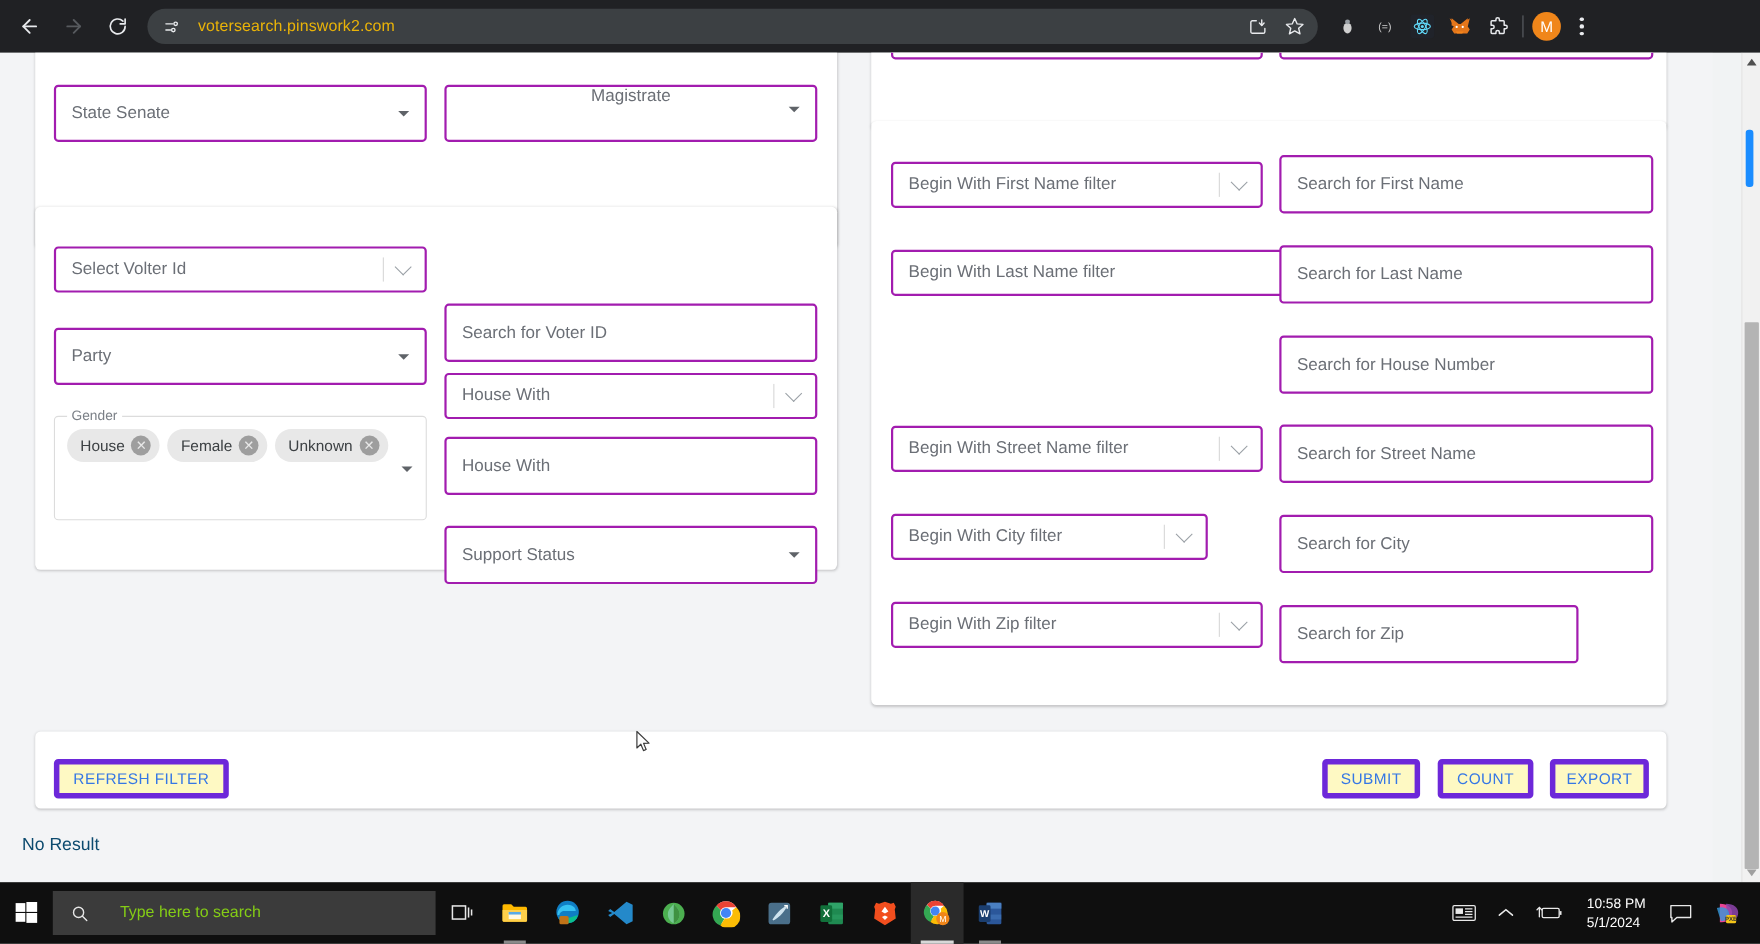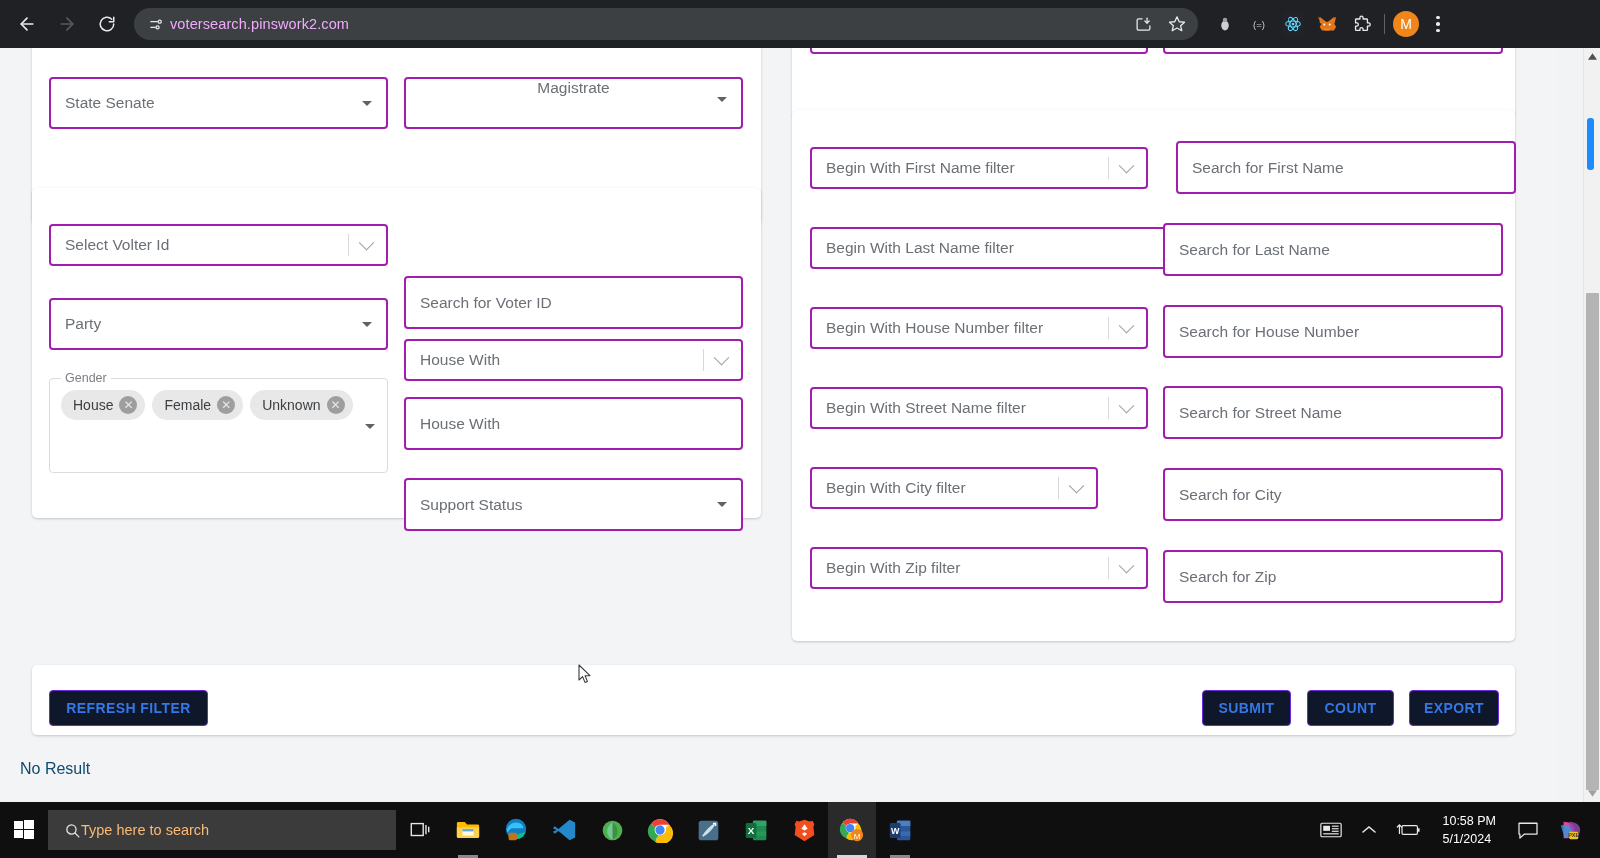--- a/index.html
+++ b/index.html
@@ -29,21 +29,21 @@
     margin-left: 10px; height: 32px; width: 1064px;
     background: #3c4043; border-radius: 16px;
     display: flex; align-items: center; padding: 0 6px 0 10px;
   }
   .omnibox .site-info {
     width: 24px; height: 24px; border-radius: 50%;
     display: flex; align-items: center; justify-content: center;
     flex: 0 0 auto;
   }
   .omnibox .url {
-    color: #f0abfc; font-size: 14.5px; margin-left: 2px;
+    color: #eab308; font-size: 14.5px; margin-left: 12px;
     white-space: nowrap; overflow: hidden; text-overflow: ellipsis;
     letter-spacing: .1px;
   }
   .omnibox .omni-right { margin-left: auto; display: flex; align-items: center; gap: 4px; }
   .icon-btn {
     width: 30px; height: 30px; border-radius: 50%;
     display: flex; align-items: center; justify-content: center;
     cursor: pointer; flex: 0 0 auto;
   }
   .ext-strip { display: flex; align-items: center; gap: 4px; margin-left: 12px; }
@@ -151,25 +151,25 @@
   .gender-caret {
     position: absolute; right: 12px; top: 50%; margin-top: -2px;
     width: 0; height: 0;
     border-left: 5px solid transparent; border-right: 5px solid transparent;
     border-top: 5px solid #5f6368;
   }
 
   
   .btn-outline {
     position: absolute;
-    border: 1px solid #6d28d9; border-radius: 4px;
-    background: #0f172a; color: #3577e5;
+    border: 5px solid #6d28d9; border-radius: 4px;
+    background: #fef9c3; color: #3577e5;
     font-size: 14px; letter-spacing: .4px;
     display: flex; align-items: center; justify-content: center;
-    cursor: pointer; font-family: "Liberation Sans", sans-serif; font-weight: bold;
+    cursor: pointer; font-family: "Liberation Sans", sans-serif;
   }
 
   .no-result {
     position: absolute; left: 20px; top: 712px;
     font-size: 16px; color: #0c4a6e;
   }
 
   
   .cursor { position: absolute; left: 578px; top: 616px; pointer-events: none; }
 
@@ -178,21 +178,21 @@
     position: absolute; left: 0; top: 802px; width: 1600px; height: 56px;
     background: #0f0f0f; display: flex; align-items: center;
   }
   .start {
     width: 48px; height: 56px; display: flex; align-items: center; justify-content: center; cursor: pointer;
   }
   .tb-search {
     width: 348px; height: 40px; background: #3b3b3b;
     display: flex; align-items: center; padding-left: 16px; cursor: text;
   }
-  .tb-search span { color: #fdba74; font-size: 14.5px; margin-left: 0; }
+  .tb-search span { color: #84cc16; font-size: 14.5px; margin-left: 28px; }
   .tb-icons { display: flex; align-items: center; height: 56px; }
   .tb-app {
     width: 48px; height: 56px; display: flex; align-items: center; justify-content: center;
     position: relative; cursor: pointer;
   }
   .tb-app.active { background: #2a2a2a; }
   .tb-app.active::after {
     content: ''; position: absolute; bottom: 0; left: 9px; right: 9px; height: 3px; background: #d8d8d8;
   }
   .tb-app.open::after {
@@ -385,42 +385,35 @@
 
     <div class="card" style="left:792px; top:62px; width:723px; height:531px;">
 
       <div class="field sel" style="left:18px; top:37px; width:338px; height:42px;">
         <span class="ph">Begin With First Name filter</span>
         <span class="chev-wrap">
             <span class="chev-div"></span>
             <span class="chev"></span>
           </span>
       </div>
-      <div class="field" style="left:384px; top:31px; width:340px; height:53px;">
+      <div class="field" style="left:371px; top:31px; width:340px; height:53px;">
         <span class="ph">Search for First Name</span>
       </div>
 
       <div class="field sel" style="left:18px; top:117px; width:396px; height:42px;">
         <span class="ph">Begin With Last Name filter</span>
         <span class="chev-wrap">
             <span class="chev-div"></span>
             <span class="chev"></span>
           </span>
       </div>
       <div class="field" style="left:371px; top:113px; width:340px; height:53px;">
         <span class="ph">Search for Last Name</span>
       </div>
 
-      <div class="field sel" style="left:18px; top:197px; width:338px; height:42px;">
-        <span class="ph">Begin With House Number filter</span>
-        <span class="chev-wrap">
-            <span class="chev-div"></span>
-            <span class="chev"></span>
-          </span>
-      </div>
       <div class="field" style="left:371px; top:195px; width:340px; height:53px;">
         <span class="ph">Search for House Number</span>
       </div>
 
       <div class="field sel" style="left:18px; top:277px; width:338px; height:42px;">
         <span class="ph">Begin With Street Name filter</span>
         <span class="chev-wrap">
             <span class="chev-div"></span>
             <span class="chev"></span>
           </span>
@@ -440,21 +433,21 @@
         <span class="ph">Search for City</span>
       </div>
 
       <div class="field sel" style="left:18px; top:437px; width:338px; height:42px;">
         <span class="ph">Begin With Zip filter</span>
         <span class="chev-wrap">
             <span class="chev-div"></span>
             <span class="chev"></span>
           </span>
       </div>
-      <div class="field" style="left:371px; top:440px; width:340px; height:53px;">
+      <div class="field" style="left:371px; top:440px; width:272px; height:53px;">
         <span class="ph">Search for Zip</span>
       </div>
     </div>
 
     <div class="card" style="left:32px; top:617px; width:1483px; height:70px;">
       <div class="btn-outline" style="left:17px; top:25px; width:159px; height:36px;">REFRESH FILTER</div>
       <div class="btn-outline" style="left:1170px; top:25px; width:89px; height:36px;">SUBMIT</div>
       <div class="btn-outline" style="left:1275px; top:25px; width:87px; height:36px;">COUNT</div>
       <div class="btn-outline" style="left:1377px; top:25px; width:90px; height:36px;">EXPORT</div>
     </div>

